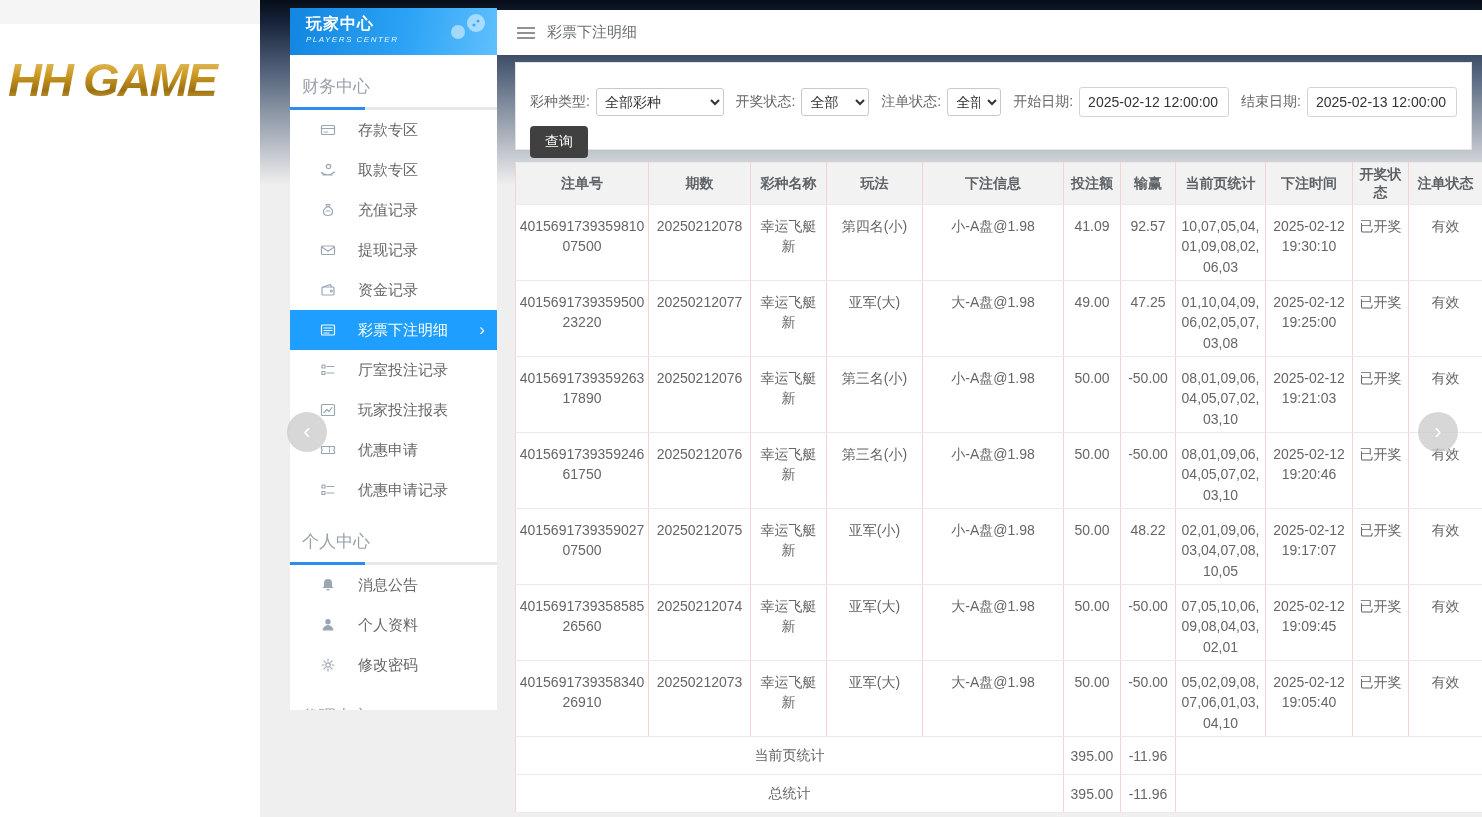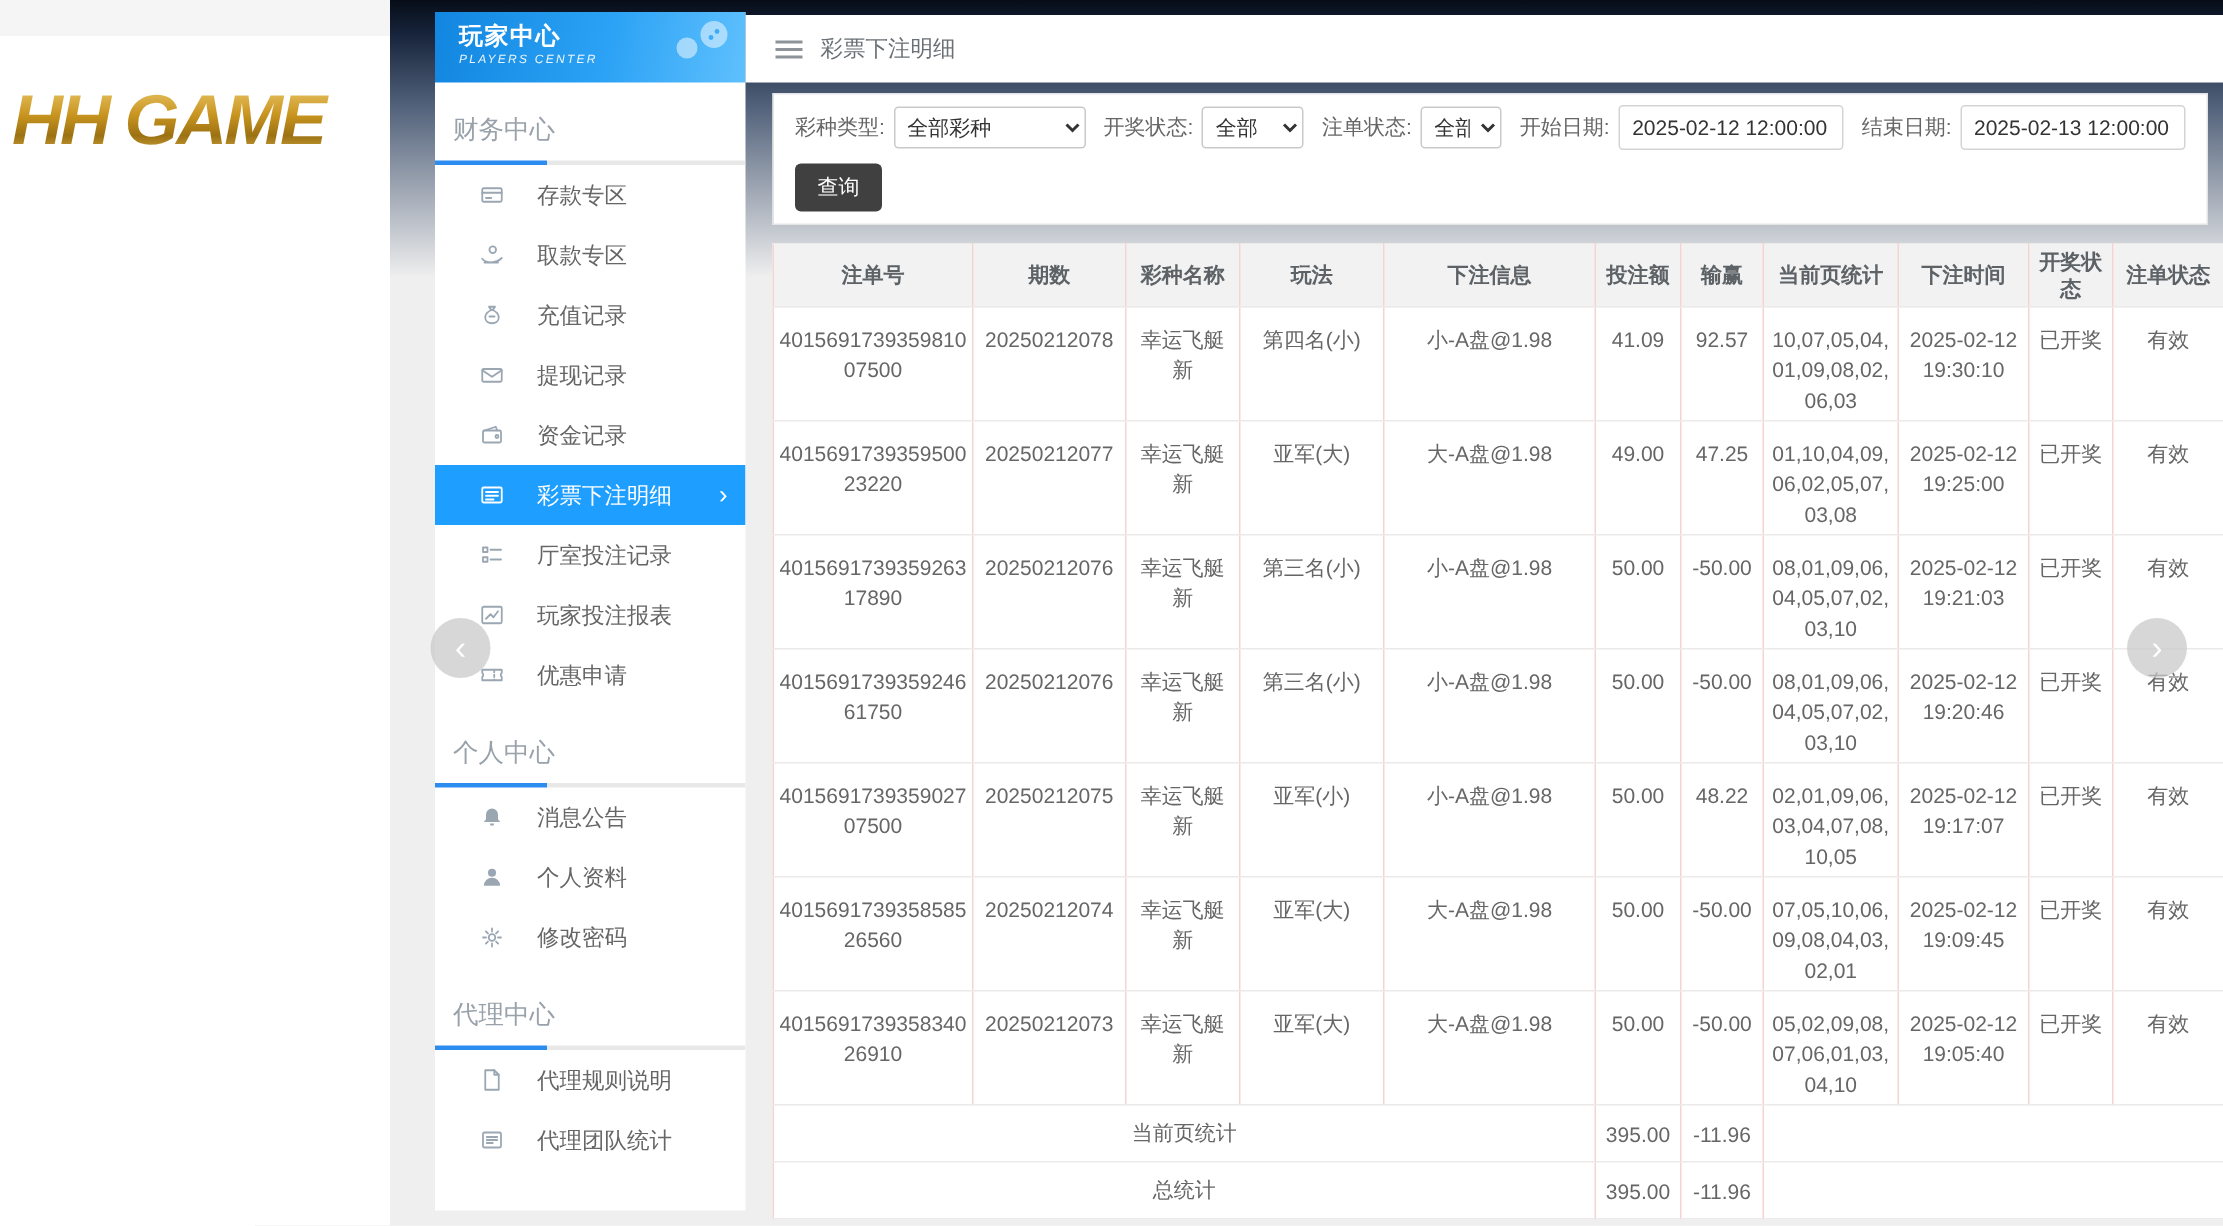--- a/index.html
+++ b/index.html
@@ -13,21 +13,21 @@
     background:linear-gradient(180deg,#f7dd8a 0%,#d9a califas92f 35%,#b07d1a 60%,#e8c05a 100%);
     background:linear-gradient(180deg,#f2d27a 0%,#c8941f 45%,#9c7112 70%,#e3bd55 100%);
     -webkit-background-clip:text; background-clip:text; color:transparent; }
 
   
   .main { position:absolute; left:260px; top:0; right:0; bottom:0; background:#efefef; }
   .main-backdrop { position:absolute; left:0; top:0; right:0; height:200px; z-index:0;
     background:linear-gradient(180deg,#070d18 0%,#16233a 22px,#51617a 70px,rgba(239,239,239,0) 185px); }
 
   
-  .sidebar { position:absolute; left:30px; top:8px; width:207px; height:799px; background:#fff; z-index:3; overflow:hidden; }
+  .sidebar { position:absolute; left:30px; top:8px; width:207px; height:702px; background:#fff; z-index:3; overflow:hidden; }
   .sb-header { position:relative; height:47px; background:linear-gradient(100deg,#1286e0 0%,#2ba2f5 55%,#5fc0fd 100%); color:#fff; padding:6px 0 0 16px; overflow:hidden; }
   .sb-title { font-size:16px; font-weight:bold; letter-spacing:1px; }
   .sb-sub { font-size:8px; letter-spacing:1.5px; opacity:.9;font-style:italic; }
   .sb-pad { position:absolute; right:10px; top:4px; opacity:.5; }
   .sec-title { padding:20px 0 0 12px; font-size:17px; color:#99a1aa; }
   .sec-line { margin-top:9px; height:3px; background:linear-gradient(to right,#2d8cf0 0,#2d8cf0 75px,#e8e8e8 75px,#e8e8e8 100%); }
   .s-item { position:relative; height:40px; display:flex; align-items:center; padding-left:30px; cursor:pointer; color:#666; }
   .s-ico { width:16px; height:16px; display:inline-flex; }
   .s-ico svg { width:16px; height:16px; stroke:#9aa7b3; fill:none; stroke-width:1.2; stroke-linecap:round; stroke-linejoin:round; }
   .s-ico.fill svg { fill:#9aa7b3; stroke:none; }
@@ -36,21 +36,21 @@
   .s-item.active .s-ico svg { stroke:#fff; }
   .s-chev { position:absolute; right:12px; font-size:17px; color:#fff; }
 
   
   .topbar { position:absolute; left:237px; right:0; top:10px; height:45px; background:#fff; z-index:1; display:flex; align-items:center; padding-left:20px; }
   .burger { display:inline-block; width:18px; }
   .burger i { display:block; height:2px; background:#8d9399; margin:3px 0; }
   .tb-title { margin-left:12px; font-size:15px; color:#6a7075; }
 
   
-  .filter-panel { position:absolute; left:255px; top:62px; width:957px; height:88px; background:#fff; border:1px solid #e4e4e4; z-index:1; padding:7px 14px; }
+  .filter-panel { position:absolute; left:255px; top:62px; width:957px; height:88px; background:#fff; border:1px solid #e4e4e4; z-index:1; padding:24px 14px; }
   .f-row { display:flex; align-items:center; flex-wrap:nowrap; }
   .f-label { font-size:14px; color:#666; margin:0 6px 0 12px; white-space:nowrap; }
   .f-label:first-child { margin-left:0; }
   select { height:28px; border:1px solid #c9c9c9; border-radius:3px; background:#fff; color:#333; font-size:14px; font-family:inherit; padding:0 4px; }
   .sel-type { width:128px; } .sel-draw { width:68px; } .sel-order { width:54px; }
   .f-input { height:30px; width:150px; border:1px solid #d4d4d4; border-radius:3px; font-size:14px; color:#333; padding:0 8px; font-family:inherit; }
   .btn-query { margin-top:9px; background:#404040; color:#fff; border:none; border-radius:4px; font-size:14px; padding:7px 15px; cursor:pointer; font-family:inherit; }
 
   
   .table-wrap { position:absolute; left:255px; top:162px; width:967px; z-index:1; background:#fff; }
@@ -180,20 +180,31 @@
         <span class="s-label">玩家投注报表</span>
       </div>
       <div class="s-item">
         <span class="s-ico">
             <svg viewBox="0 0 16 16">
               <path d="M1.5 4.5h13v2.2a1.6 1.6 0 0 0 0 2.6v2.2h-13V9.3a1.6 1.6 0 0 0 0-2.6z"></path>
               <line x1="9.5" y1="4.5" x2="9.5" y2="11.5" stroke-dasharray="1.6"></line>
             </svg>
           </span>
         <span class="s-label">优惠申请</span>
+      </div>
+      <div class="s-item">
+        <span class="s-ico">
+            <svg viewBox="0 0 16 16">
+              <rect x="2" y="3" width="3" height="3"></rect>
+              <line x1="7" y1="4.5" x2="14" y2="4.5"></line>
+              <rect x="2" y="9.5" width="3" height="3"></rect>
+              <line x1="7" y1="11" x2="14" y2="11"></line>
+            </svg>
+          </span>
+        <span class="s-label">优惠申请记录</span>
       </div>
 
       <div class="sec-title">个人中心</div>
       <div class="sec-line"></div>
 
       <div class="s-item">
         <span class="s-ico fill">
             <svg viewBox="0 0 16 16">
               <path d="M8 2a4 4 0 0 0-4 4v3.2L2.5 11h11L12 9.2V6a4 4 0 0 0-4-4z"></path>
               <path d="M6.5 12a1.5 1.5 0 0 0 3 0z"></path>

